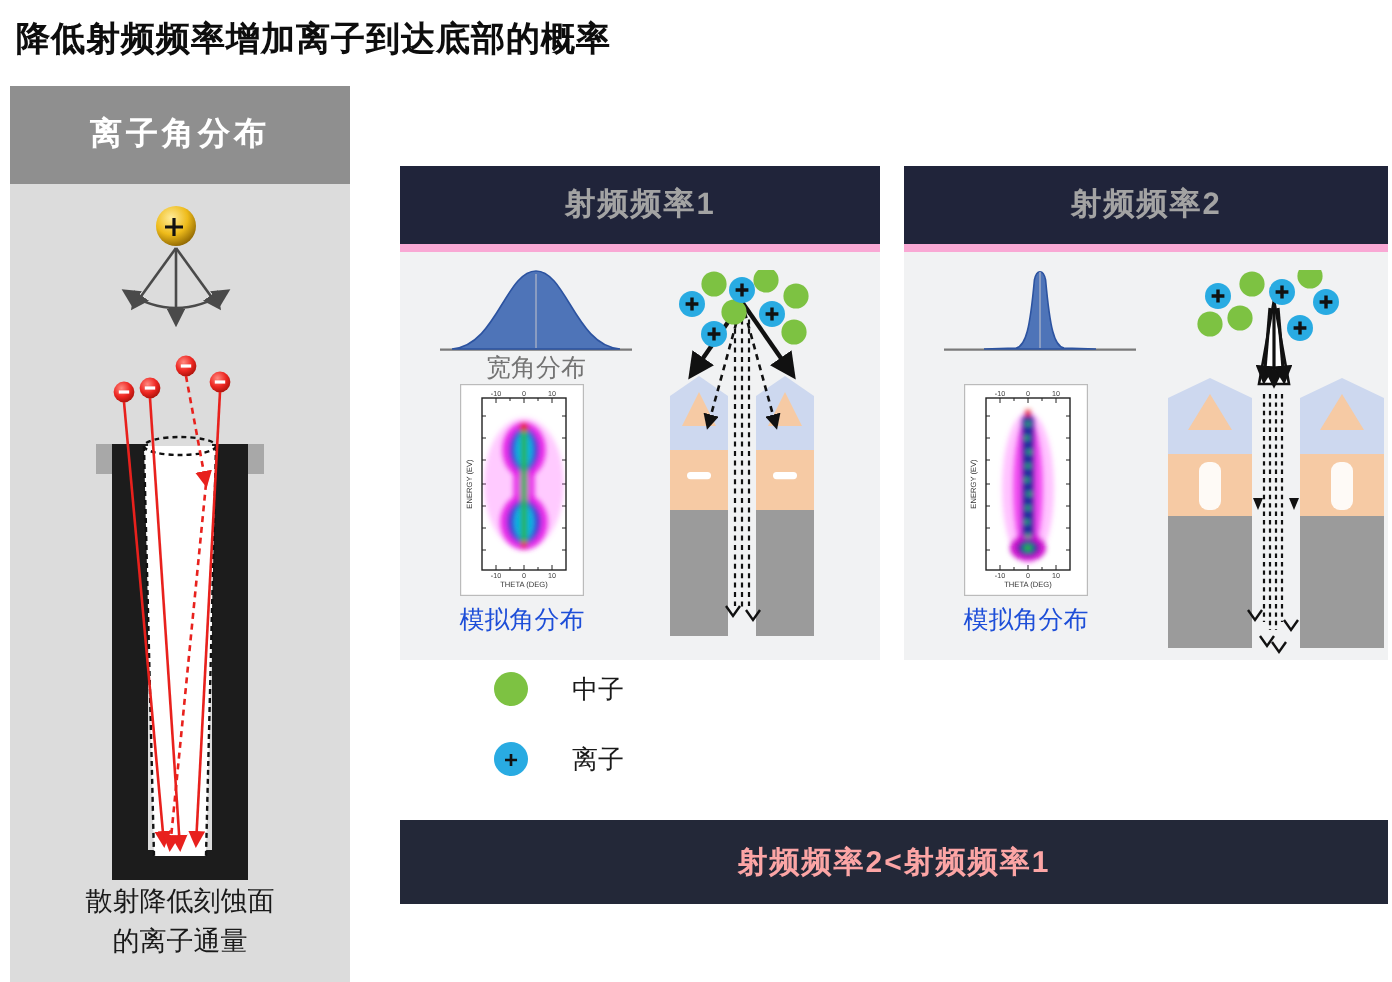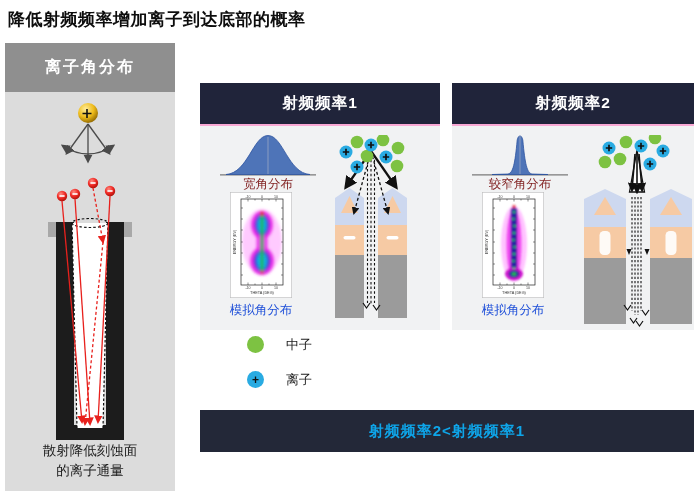--- a/index.html
+++ b/index.html
@@ -14,44 +14,44 @@
                display:flex;align-items:center;justify-content:center;letter-spacing:2px;}
   .left-body{position:relative;width:170px;height:399px;background:#dcdcdc;}
   .left-art{position:absolute;left:0;top:0;}
   .left-caption{position:absolute;left:0;top:349px;width:170px;text-align:center;
                 font-size:13.5px;line-height:1.5;color:#1a1a1a;}
 
   
   .panel{top:83px;width:240px;}
   .panel1{left:200px;}
   .panel2{left:452px;width:242px;}
-  .panel-header{height:43px;background:#20243a;border-bottom:2px solid #f9a8d4;color:#ffffff;
+  .panel-header{height:43px;background:#20243a;border-bottom:4px solid #f9a8d4;color:#a3a3a3;
                 font-size:15.5px;font-weight:bold;display:flex;align-items:center;justify-content:center;
                 letter-spacing:1px;box-sizing:border-box;}
   .panel-body{position:relative;height:204px;background:#f1f2f3;}
   .curve-svg{position:absolute;left:18px;top:2px;}
   .dist-label{position:absolute;left:0;top:50px;width:136px;text-align:center;
-              font-size:12.5px;color:#7f1d1d;}
+              font-size:12.5px;color:#737373;}
   .heatmap-svg{position:absolute;left:30px;top:66px;}
   .sim-label{position:absolute;left:0;top:176px;width:122px;text-align:center;
              font-size:12.5px;color:#1d4ed8;}
   .trench-svg{position:absolute;left:130px;top:9px;}
 
   
   .legend{left:204px;top:336px;width:120px;margin-left:43px;}
   .legend-row{display:flex;align-items:center;height:17px;margin-bottom:18px;}
   .sw{width:17px;height:17px;border-radius:50%;margin-right:22px;flex:0 0 17px;
       display:flex;align-items:center;justify-content:center;}
   .sw-green{background:#7dc242;}
   .sw-blue{background:#29abe2;color:#111;font-size:12px;font-weight:bold;line-height:1;}
   .legend-label{font-size:13px;color:#1a1a1a;}
 
   
   .conclusion-bar{left:200px;top:410px;width:494px;height:42px;background:#232838;
-                  display:flex;align-items:center;justify-content:center;color:#0ea5e9;
+                  display:flex;align-items:center;justify-content:center;color:#fca5a5;
                   font-size:15px;font-weight:bold;letter-spacing:1px;}
   svg text{font-family:"Liberation Sans",sans-serif;}
 </style>
 </head>
 <body>
 
 <div id="canvas">
 
   <div class="abs page-title">降低射频频率增加离子到达底部的概率</div>
 
@@ -246,21 +246,20 @@
 
   <div class="abs panel panel2">
     <div class="panel-header">射频频率2</div>
     <div class="panel-body">
 
       <svg class="curve-svg" width="100" height="50" viewBox="0 0 100 50">
         <line x1="2" y1="46.8" x2="98" y2="46.8" stroke="#7a7a7a" stroke-width="1.2"></line>
         <path d="M 22 46.5 L 38 46 C 43 45 45 36 47.2 12 C 48.3 6.5 51.7 6.5 52.8 12 C 55 36 57 45 62 46 L 78 46.5 Z" fill="#4e74b8" stroke="#2c53a0" stroke-width="0.8"></path>
         <line x1="50" y1="8" x2="50" y2="46" stroke="#9aa7c4" stroke-width="0.8"></line>
       </svg>
-      <div class="dist-label">较窄角分布</div>
 
       <svg class="heatmap-svg" width="62" height="106" viewBox="0 0 62 106">
         <defs>
           <clipPath id="hmClip2">
               <rect x="11.4" y="7.4" width="41.2" height="85.2"></rect>
             </clipPath>
           <filter id="blur2" x="-30%" y="-30%" width="160%" height="160%">
               <feGaussianBlur stdDeviation="1.2"></feGaussianBlur>
             </filter>
         </defs>

